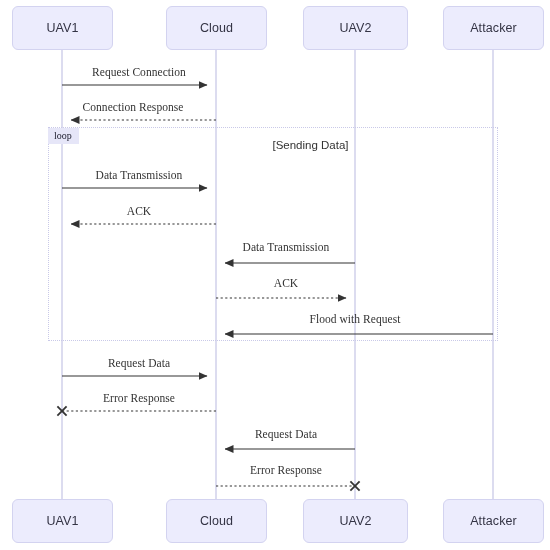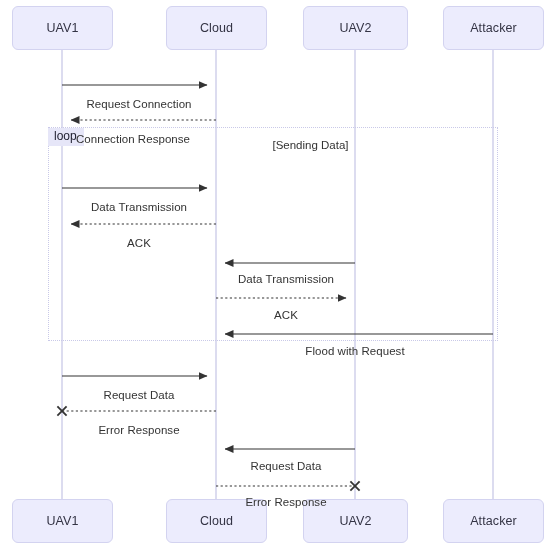--- a/index.html
+++ b/index.html
@@ -37,39 +37,38 @@
   .actor-label {
     font-size: 12.5px;
     color: #333344;
     font-family: "Liberation Sans", sans-serif;
     letter-spacing: 0.1px;
   }
   .msg-label {
     position: absolute;
     font-size: 11.5px;
     color: #333333;
-    font-family: Liberation Sans, sans-serif;
+    font-family: Liberation Serif, serif;
     white-space: nowrap;
     transform: translateX(-50%);
     letter-spacing: 0.05px;
-    margin-top: 32px;
   }
   .loop-frame {
     position: absolute;
     box-sizing: border-box;
     border: 1px dotted #c9c9e8;
     background: transparent;
     pointer-events: none;
   }
   .loop-tag {
     position: absolute;
     background: #e6e6f8;
     color: #222233;
-    font-size: 12px;
-    font-family: Liberation Sans, sans-serif;
+    font-size: 10px;
+    font-family: Liberation Serif, serif;
     padding: 2px 7px 3px 6px;
     line-height: 1.1;
   }
   .loop-cond {
     position: absolute;
     font-size: 11.5px;
     color: #333333;
     font-family: "Liberation Sans", sans-serif;
     white-space: nowrap;
     transform: translateX(-50%);

